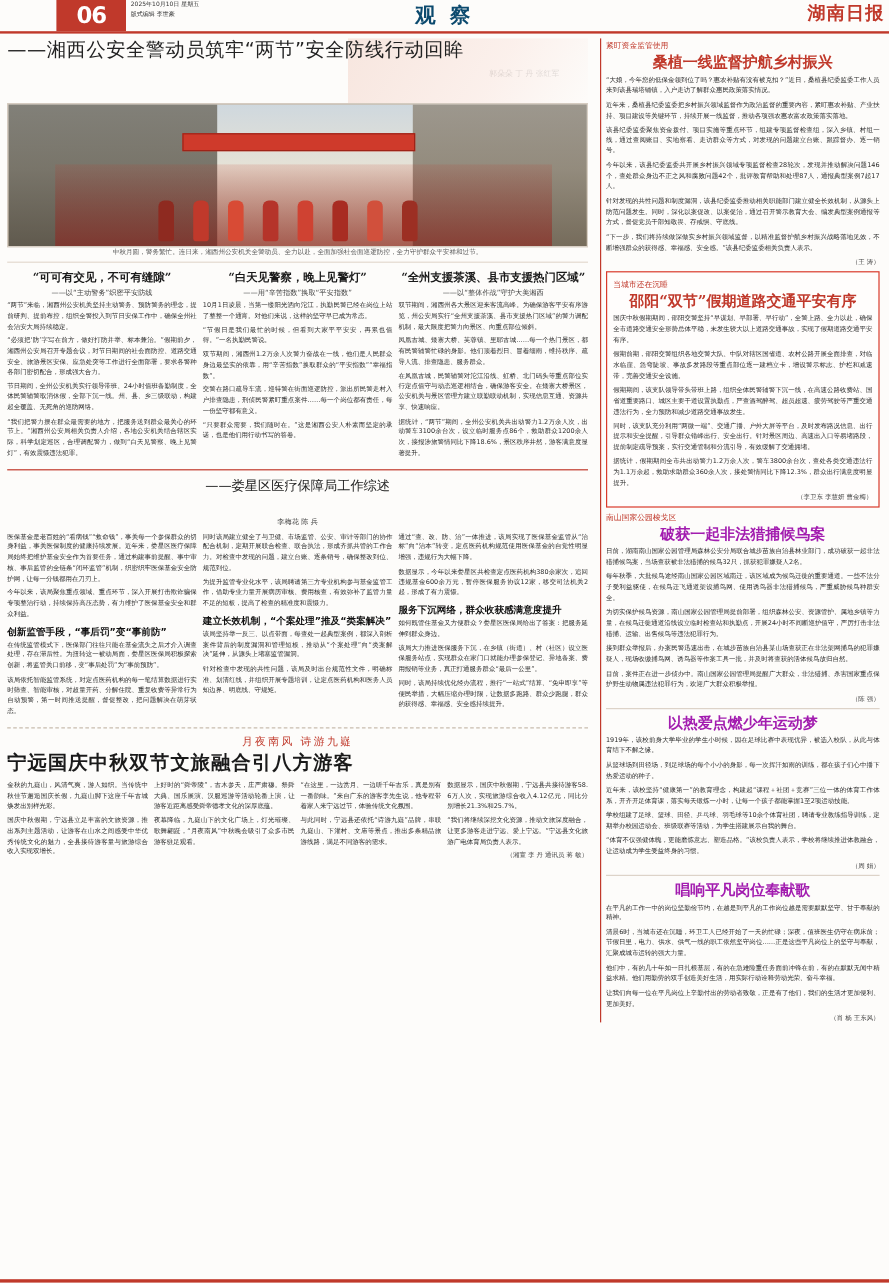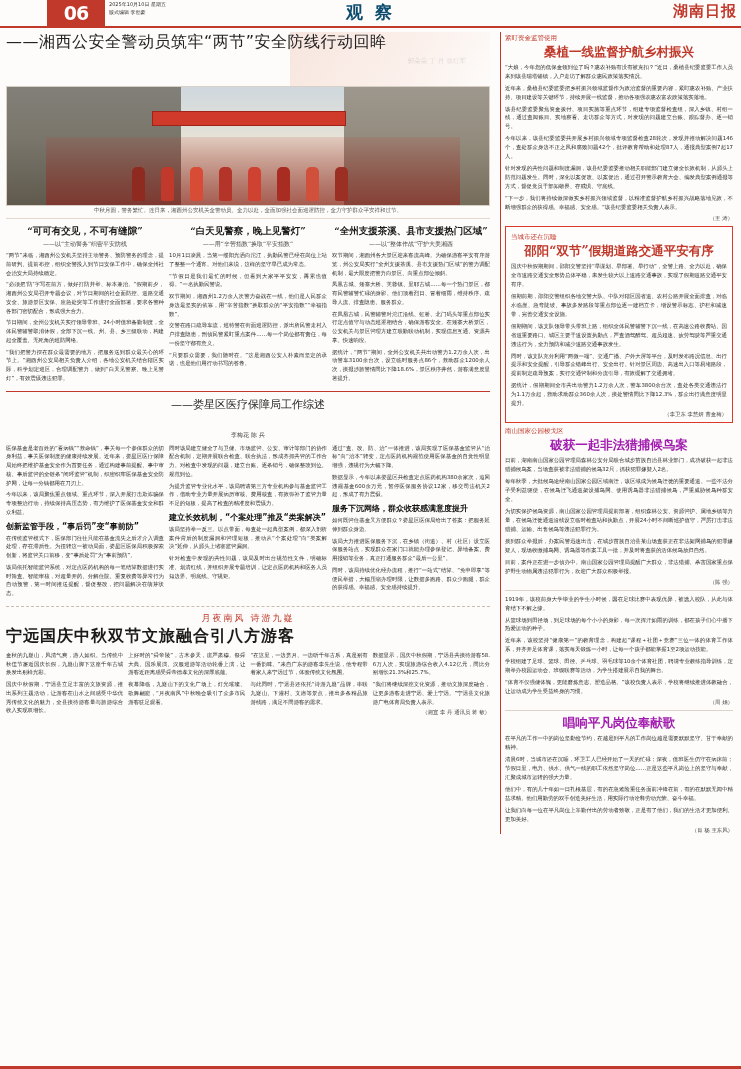--- a/index.html
+++ b/index.html
@@ -304,20 +304,21 @@
         <p class="r-text">每年秋季，大批候鸟途经南山国家公园区域南迁，该区域成为候鸟迁徙的重要通道。一些不法分子受利益驱使，在候鸟迁飞通道架设捕鸟网、使用诱鸟器非法猎捕候鸟，严重威胁候鸟种群安全。</p>
         <p class="r-text">为切实保护候鸟资源，南山国家公园管理局提前部署，组织森林公安、资源管护、属地乡镇等力量，在候鸟迁徙通道沿线设立临时检查站和执勤点，开展24小时不间断巡护值守，严厉打击非法猎捕、运输、出售候鸟等违法犯罪行为。</p>
         <p class="r-text">接到群众举报后，办案民警迅速出击，在城步苗族自治县某山场查获正在非法架网捕鸟的犯罪嫌疑人，现场收缴捕鸟网、诱鸟器等作案工具一批，并及时将查获的活体候鸟放归自然。</p>
         <p class="r-text">目前，案件正在进一步侦办中。南山国家公园管理局提醒广大群众，非法猎捕、杀害国家重点保护野生动物属违法犯罪行为，欢迎广大群众积极举报。</p>
         <div class="sign">（陈 强）</div>
       </div>
 
       <div class="rule"></div>
 
       <div>
+        <div class="r-title dark">以热爱点燃少年运动梦</div>
         <p class="r-text">1919年，该校前身大学毕业的学生小时候，因在足球比赛中表现优异，被选入校队，从此与体育结下不解之缘。</p>
         <p class="r-text">从篮球场到田径场，到足球场的每个小小的身影，每一次挥汗如雨的训练，都在孩子们心中播下热爱运动的种子。</p>
         <p class="r-text">近年来，该校坚持“健康第一”的教育理念，构建起“课程＋社团＋竞赛”三位一体的体育工作体系，开齐开足体育课，落实每天锻炼一小时，让每一个孩子都能掌握1至2项运动技能。</p>
         <p class="r-text">学校组建了足球、篮球、田径、乒乓球、羽毛球等10余个体育社团，聘请专业教练指导训练，定期举办校园运动会、班级联赛等活动，为学生搭建展示自我的舞台。</p>
         <p class="r-text">“体育不仅强健体魄，更能磨炼意志、塑造品格。”该校负责人表示，学校将继续推进体教融合，让运动成为学生受益终身的习惯。</p>
         <div class="sign">（周 娟）</div>
       </div>
 
       <div class="rule"></div>
 

